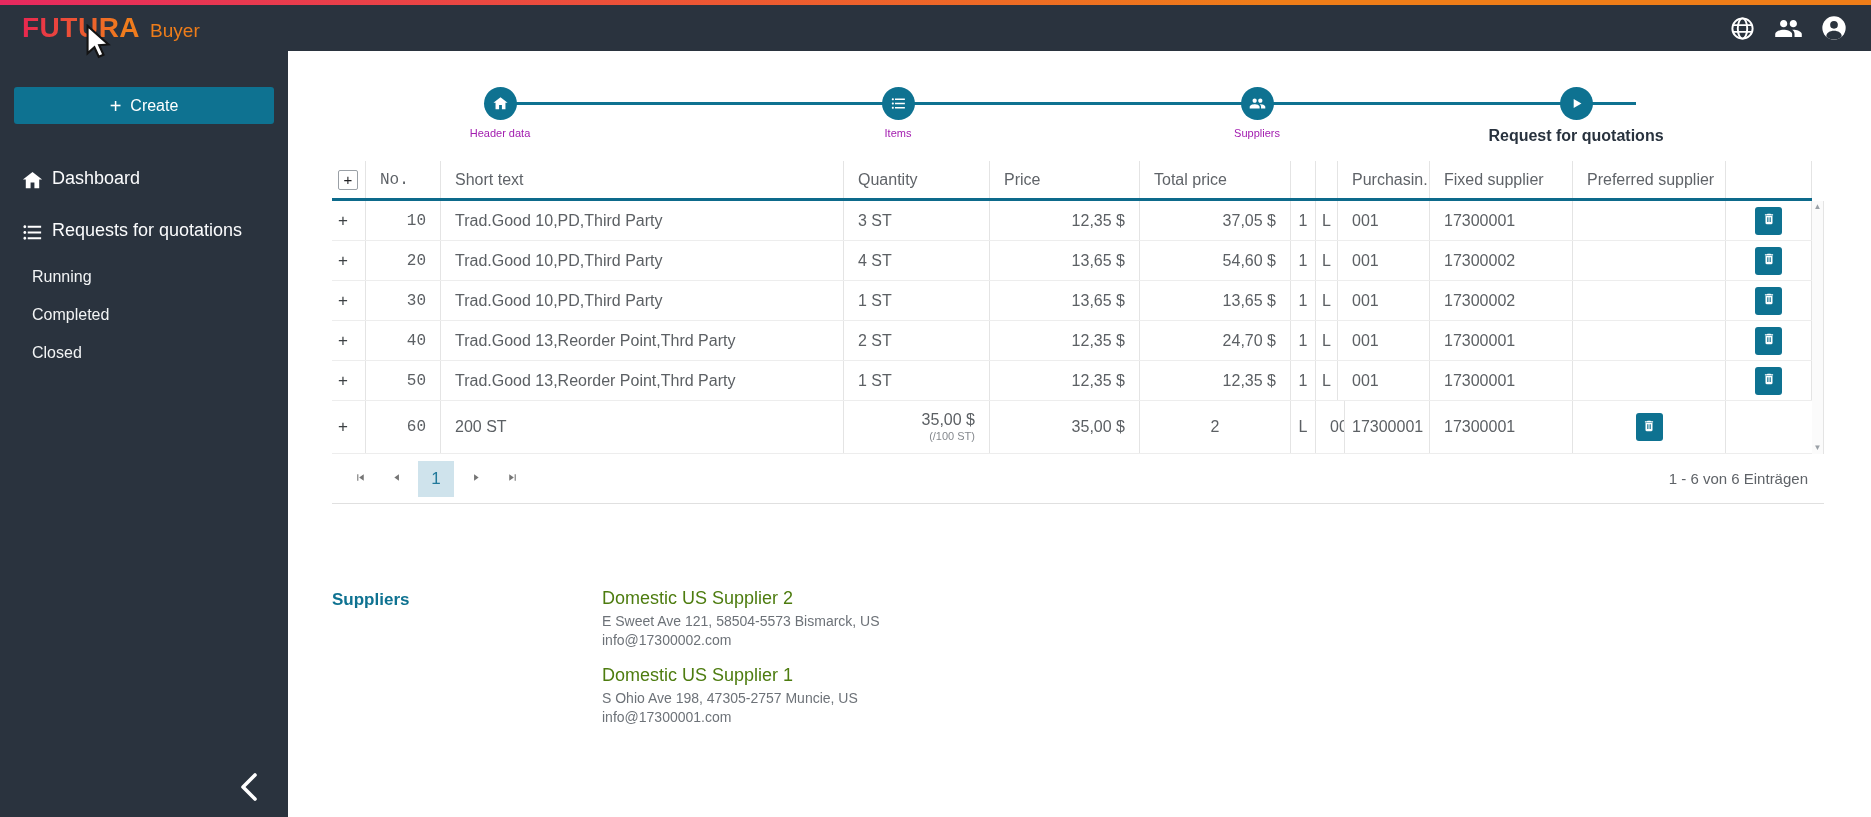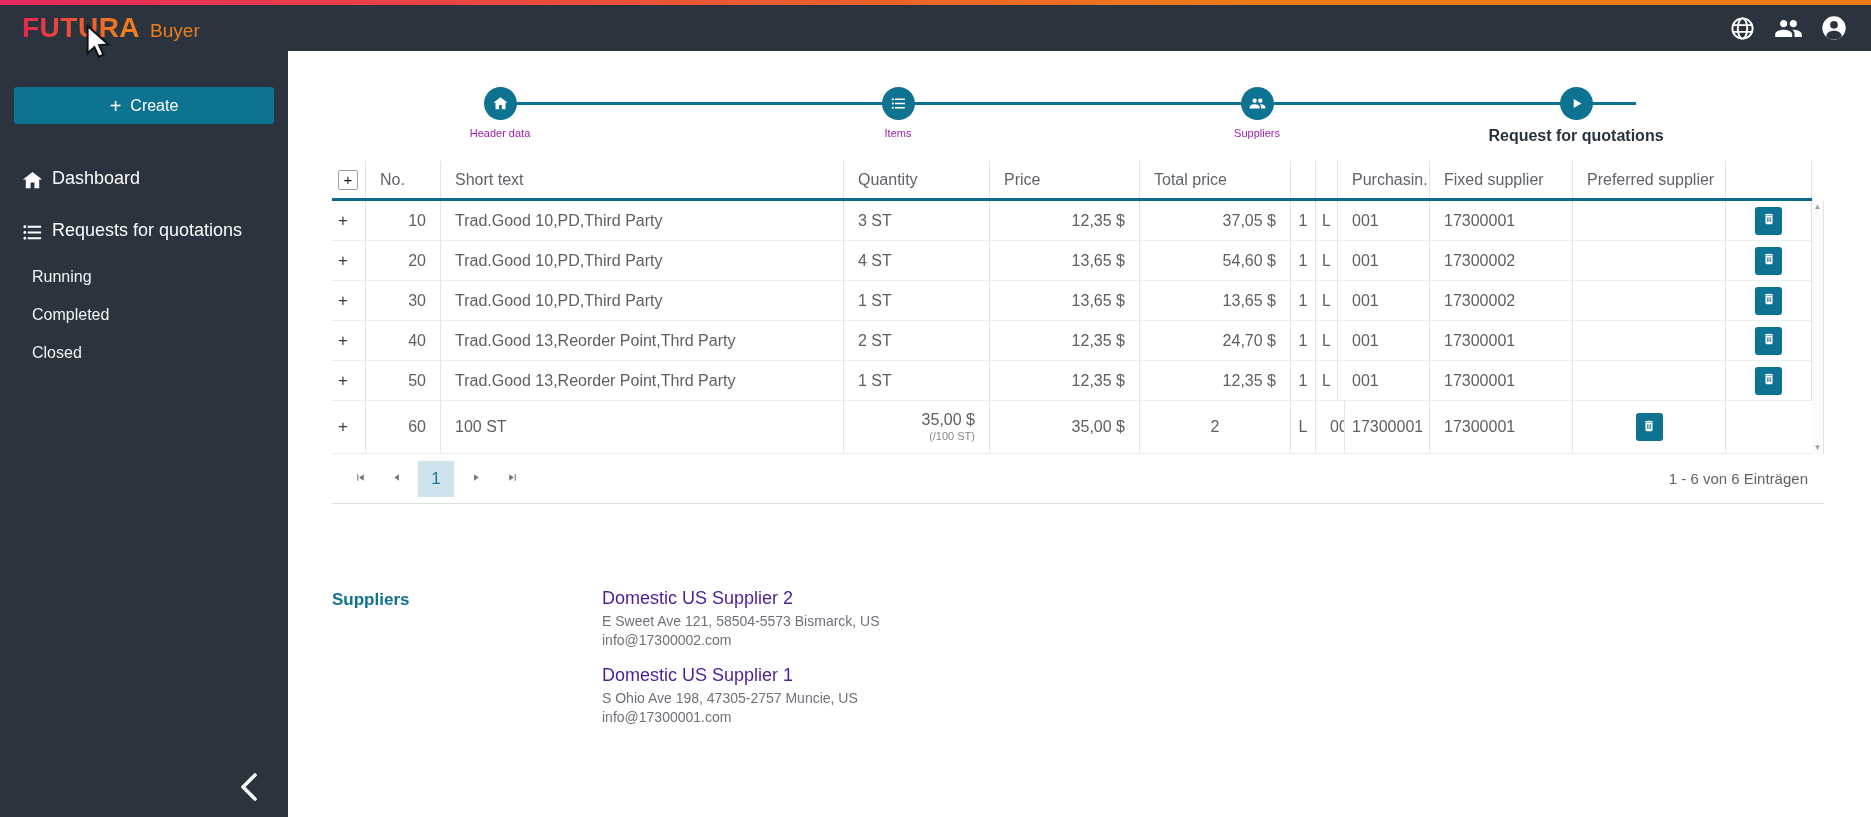--- a/index.html
+++ b/index.html
@@ -45,21 +45,21 @@
 
   
   .table-wrap { position: absolute; left: 44px; top: 110px; width: 1492px; background: #fff; }
   .tr { display: grid; grid-template-columns: 34px 75px 403px 146px 150px 151px 25px 22px 92px 143px 153px 86px; width: 1480px; }
   .thead { height: 40px; border-bottom: 3px solid #0d6a8b; }
   .td, .th { display: flex; align-items: center; padding: 0 14px; border-right: 1px solid #e4e4e4;
              font-size: 16px; overflow: hidden; white-space: nowrap; }
   .th { color: #5f6368; }
   .td { color: #5c6064; }
   .c-expand { padding: 0 4px 0 6px; }
-  .c-no { justify-content: flex-end; }
+  .c-no { justify-content: flex-end; font-family: Liberation Mono, monospace; }
   .th.c-no { justify-content: flex-start; }
   .c-price, .c-total { justify-content: flex-end; }
   .c-n1, .c-n2 { padding: 0 5px; justify-content: center; }
   .c-actions { border-right: 1px solid #e4e4e4; justify-content: center; }
   .trow { height: 40px; border-bottom: 1px solid #ededed; }
   .trow.tall { height: 53px; }
   .trow:last-of-type { border-bottom: 1px solid #e0e0e0; }
   .expand-hdr-btn { width: 20px; height: 20px; border: 1px solid #9aa0a6; border-radius: 2px; background: #fff;
                     font-size: 15px; line-height: 1; color: #202124; display: flex; align-items: center;
                     justify-content: center; cursor: pointer; font-family: inherit; }
@@ -79,21 +79,21 @@
   .pg-btn { width: 28px; height: 28px; background: none; border: none; display: flex; align-items: center;
             justify-content: center; cursor: pointer; }
   .pg-page { width: 36px; height: 36px; background: #cfe3ec; color: #21799a; font-size: 17px;
              border: none; display: flex; align-items: center; justify-content: center; cursor: pointer; font-family: inherit; }
   .pg-info { margin-left: auto; font-size: 15px; color: #5f6368; padding-right: 6px; text-align: center; }
 
   
   .suppliers-row { position: absolute; left: 44px; top: 537px; display: flex; }
   .suppliers-title { width: 270px; color: #0e7291; font-weight: bold; font-size: 17px; padding-top: 2px; }
   .supplier-cards { display: flex; flex-direction: column; gap: 14px; }
-  .supplier-name { font-size: 18px; color: #4c1d95; margin-bottom: 4px; }
+  .supplier-name { font-size: 18px; color: #4d7c0f; margin-bottom: 4px; }
   .supplier-address, .supplier-email { font-size: 14px; color: #6d7278; margin-bottom: 3px; }
 </style>
 </head>
 <body>
 
 <div class="top-strip"></div>
 
 <div class="topbar">
   <div class="logo">
     <span class="brand">FUTURA</span>
@@ -338,21 +338,21 @@
               </svg></span>
           </button>
         </div>
     </div>
 
     <div class="tr trow tall">
       <div class="td c-expand">
           <button class="expand-cell-btn">+</button>
         </div>
       <div class="td c-no">60</div>
-      <div class="td c-qty">100 ST</div>
+      <div class="td c-qty">200 ST</div>
       <div class="td c-price">
         <span class="price-stack">
           <span>35,00 $</span>
           <span class="price-unit">(/100 ST)</span>
         </span>
       </div>
       <div class="td c-total">35,00 $</div>
       <div class="td c-n1">2</div>
       <div class="td c-n2">L</div>
       <div class="td c-purch">001</div>

